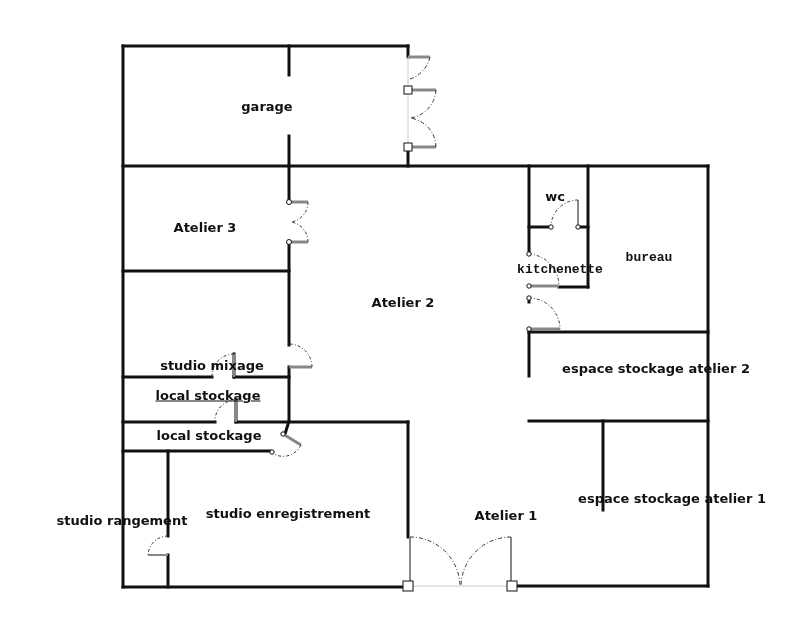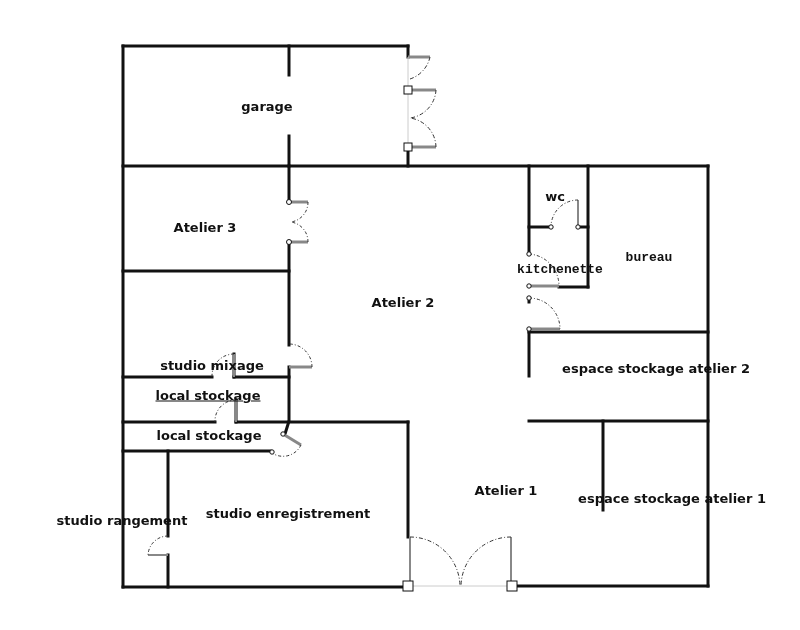--- a/index.html
+++ b/index.html
@@ -159,15 +159,15 @@
     <div class="room-label" style="left: 212px; top: 321px; margin-top: 44px;">studio mixage</div>
     <div class="room-label" style="left: 208px; top: 395px; text-decoration: underline;">local stockage</div>
     <div class="room-label" style="left: 209px; top: 435px;">local stockage</div>
     <div class="room-label" style="left: 122px; top: 520px;">studio rangement</div>
     <div class="room-label" style="left: 288px; top: 513px; text-align: center;">studio enregistrement</div>
     <div class="room-label" style="left: 403px; top: 302px;">Atelier 2</div>
     <div class="room-label" style="left: 555px; top: 196px; text-align: center;">wc</div>
     <div class="room-label" style="left: 560px; top: 269px; font-family: Liberation Mono, monospace;">kitchenette</div>
     <div class="room-label" style="left: 649px; top: 257px; font-family: Liberation Mono, monospace;">bureau</div>
     <div class="room-label" style="left: 622px; top: 368px; margin-left: 34px;">espace stockage atelier 2</div>
-    <div class="room-label" style="left: 506px; top: 490px; text-align: right;">Atelier 1</div>
+    <div class="room-label" style="left: 506px; top: 515px; text-align: right;">Atelier 1</div>
     <div class="room-label" style="left: 672px; top: 498px;">espace stockage atelier 1</div>
   </div>
 
 </body></html>

